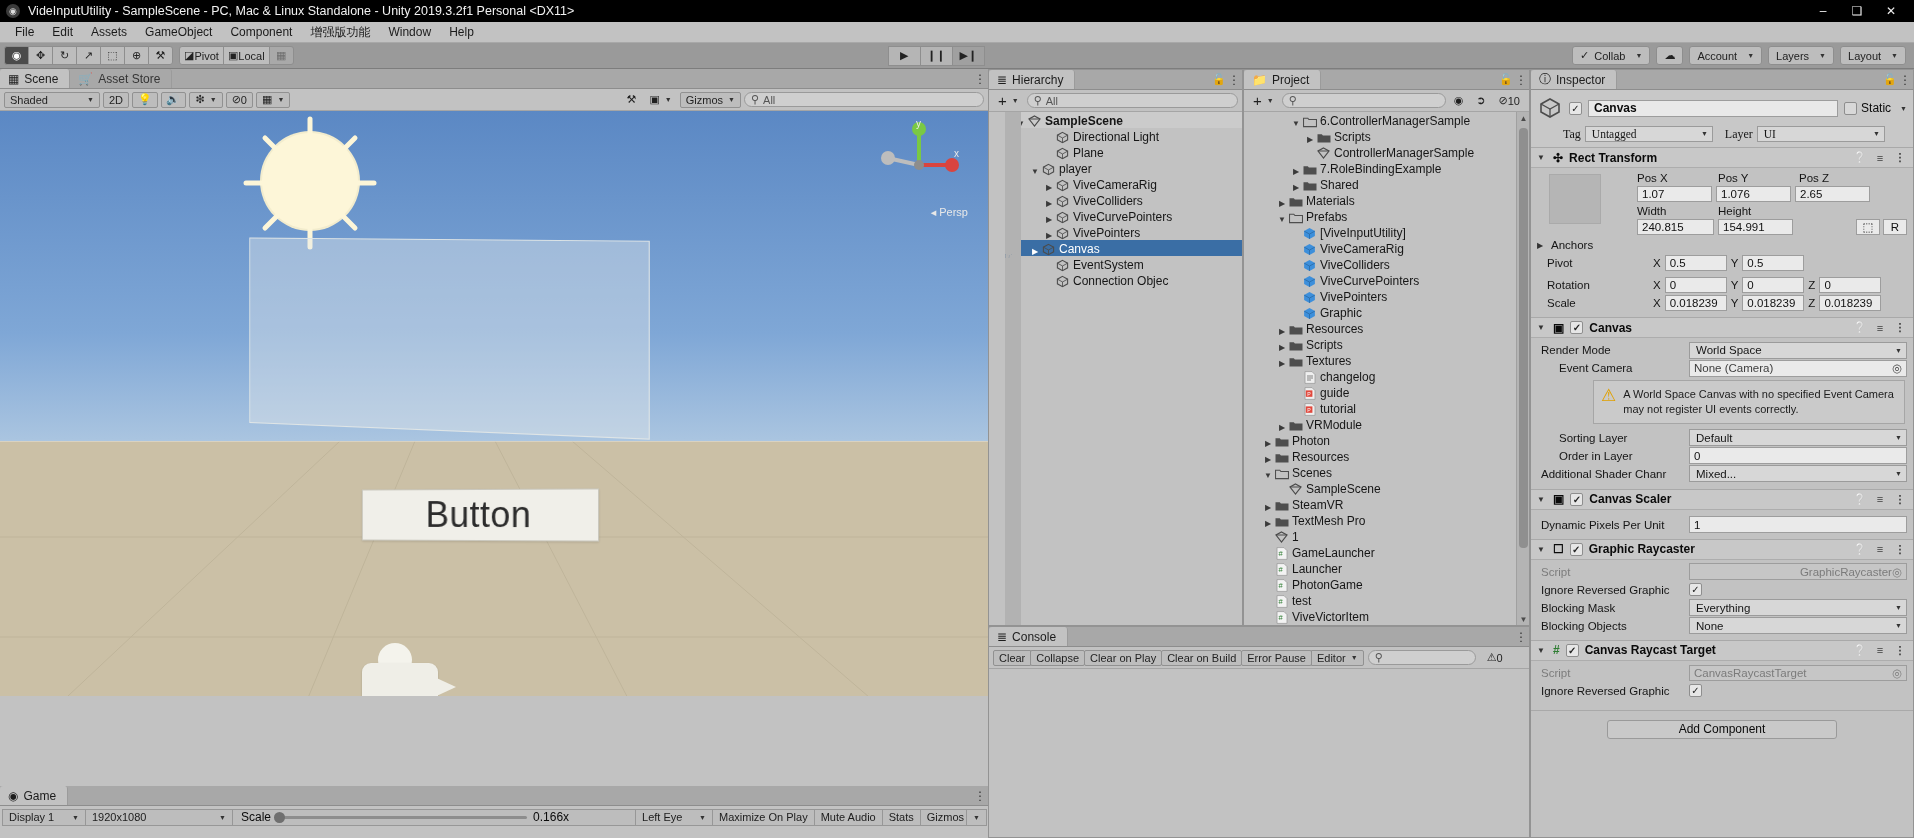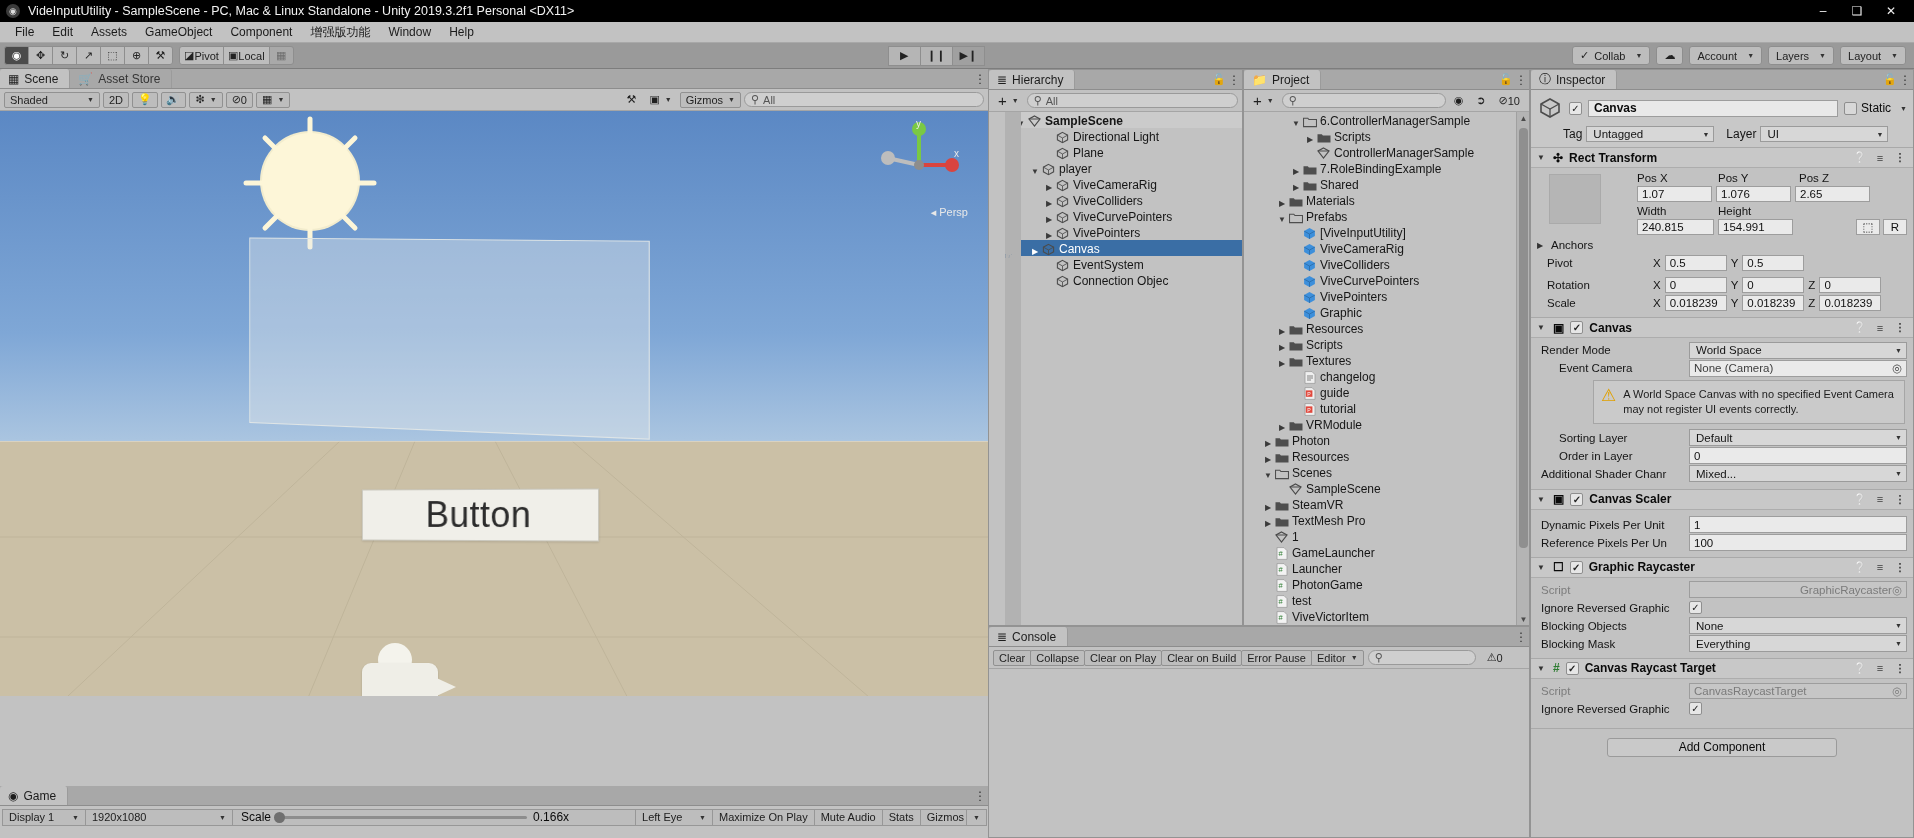--- a/index.html
+++ b/index.html
@@ -159,21 +159,21 @@
   
   #inspector { left:1530px; top:69px; width:384px; height:769px; }
   .insp-body { position:absolute; left:0; right:0; top:20px; bottom:0; overflow:hidden; background:#c2c2c2; }
   .insp-head { display:flex; align-items:center; gap:6px; padding:5px 6px 3px 6px; background:#c8c8c8;}
   .obj-ico { width:26px;height:26px;display:flex;align-items:center;justify-content:center; }
   .chk { width:13px;height:13px;background:#e6e6e6;border:1px solid #8e8e8e;border-radius:2px;
          display:flex;align-items:center;justify-content:center;font-size:10px;color:#222;}
   .namefield { flex:1; height:17px; background:#e9e9e9; border:1px solid #9d9d9d;
                display:flex;align-items:center;padding:0 5px;font-weight:bold;font-size:12px;}
   .static-wrap { display:flex;align-items:center;gap:4px;font-size:12px; }
-  .insp-row2 { display:flex; align-items:center; gap:4px; padding:2px 6px 5px 32px; background:#c8c8c8; font-size:12px;}
+  .insp-row2 { display:flex; align-items:center; gap:4px; padding:2px 6px 5px 32px; background:#c8c8c8; font-size:12px;font-family:Liberation Serif, serif;}
   .dd { height:16px; background:#d7d7d7; border:1px solid #9b9b9b; display:flex; align-items:center;
         justify-content:space-between; padding:0 4px 0 6px; font-size:11.5px; color:#151515; }
   .comp-header {
     height:21px; display:flex; align-items:center; gap:6px; padding:0 6px;
     background:#c8c8c8; border-top:1px solid #a9a9a9; border-bottom:1px solid #adadad;
     font-weight:bold; font-size:12px;
   }
   .comp-header .hdr-spacer { flex:1; }
   .hdr-ico { color:#3b3b3b; font-size:11px; width:14px; text-align:center; }
   .field-row { display:flex; align-items:center; height:18px; padding:0 6px; font-size:11.5px; gap:4px; }
@@ -1205,24 +1205,20 @@
         <span class="hdr-ico">❔</span>
         <span class="hdr-ico">≡</span>
         <span class="hdr-ico">⋮</span>
       </div>
       <div style="height:3px"></div>
       <div style="height:3px"></div>
       <div class="field-row">
         <span class="lbl" style="width:148px;padding-left:4px;white-space:nowrap;overflow:hidden">Dynamic Pixels Per Unit</span>
         <span class="fin" style="flex:1;height:17px">1</span>
       </div>
-      <div class="field-row">
-        <span class="lbl" style="width:148px;padding-left:4px;white-space:nowrap;overflow:hidden">Reference Pixels Per Un</span>
-        <span class="fin" style="flex:1;height:17px">100</span>
-      </div>
       <div style="height:5px"></div>
 
       <div class="comp-header">
         <span class="tri">▼</span>
         <span>☐</span>
         <span class="chk">✓</span>
         <span>Graphic Raycaster</span>
         <span class="hdr-spacer"></span>
         <span class="hdr-ico">❔</span>
         <span class="hdr-ico">≡</span>
@@ -1234,30 +1230,30 @@
         <span class="fin ro" style="flex:1;height:17px;justify-content:flex-end">
           <span>GraphicRaycaster</span>
           <span>◎</span>
         </span>
       </div>
       <div class="field-row">
         <span class="lbl" style="width:148px;padding-left:4px;white-space:nowrap;overflow:hidden">Ignore Reversed Graphic</span>
         <span class="chk">✓</span>
       </div>
       <div class="field-row">
+        <span class="lbl" style="width:148px;padding-left:4px">Blocking Mask</span>
+        <span class="dd" style="flex:1;height:17px">
+          <span>Everything</span>
+          <span class="caret">▼</span>
+        </span>
+      </div>
+      <div class="field-row">
         <span class="lbl" style="width:148px;padding-left:4px">Blocking Objects</span>
         <span class="dd" style="flex:1;height:17px">
           <span>None</span>
-          <span class="caret">▼</span>
-        </span>
-      </div>
-      <div class="field-row">
-        <span class="lbl" style="width:148px;padding-left:4px">Blocking Mask</span>
-        <span class="dd" style="flex:1;height:17px">
-          <span>Everything</span>
           <span class="caret">▼</span>
         </span>
       </div>
       <div style="height:5px"></div>
 
       <div class="comp-header">
         <span class="tri">▼</span>
         <span style="color:#2e7d32">#</span>
         <span class="chk">✓</span>
         <span>Canvas Raycast Target</span>

